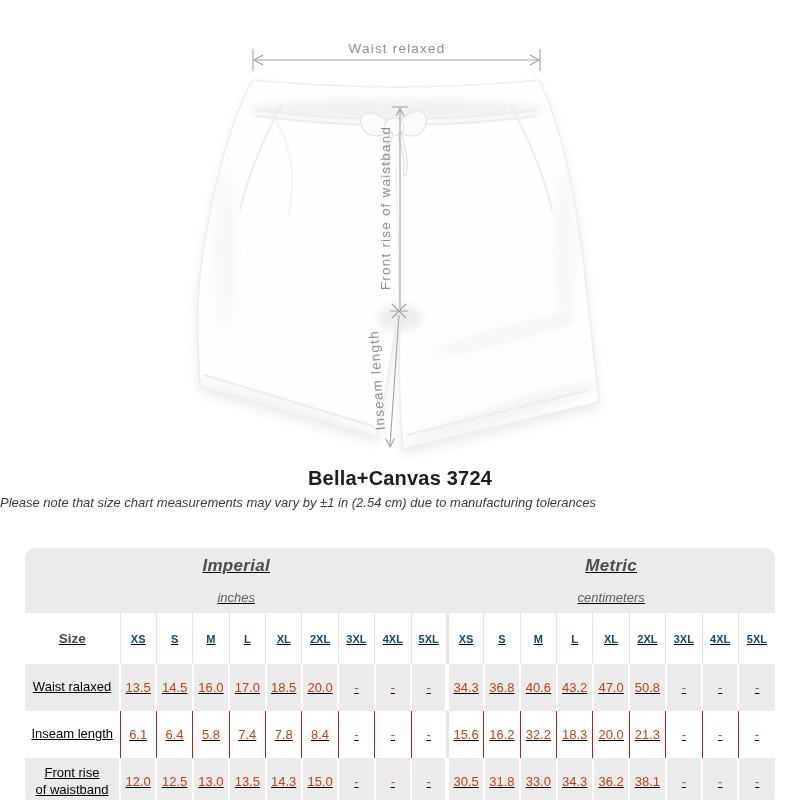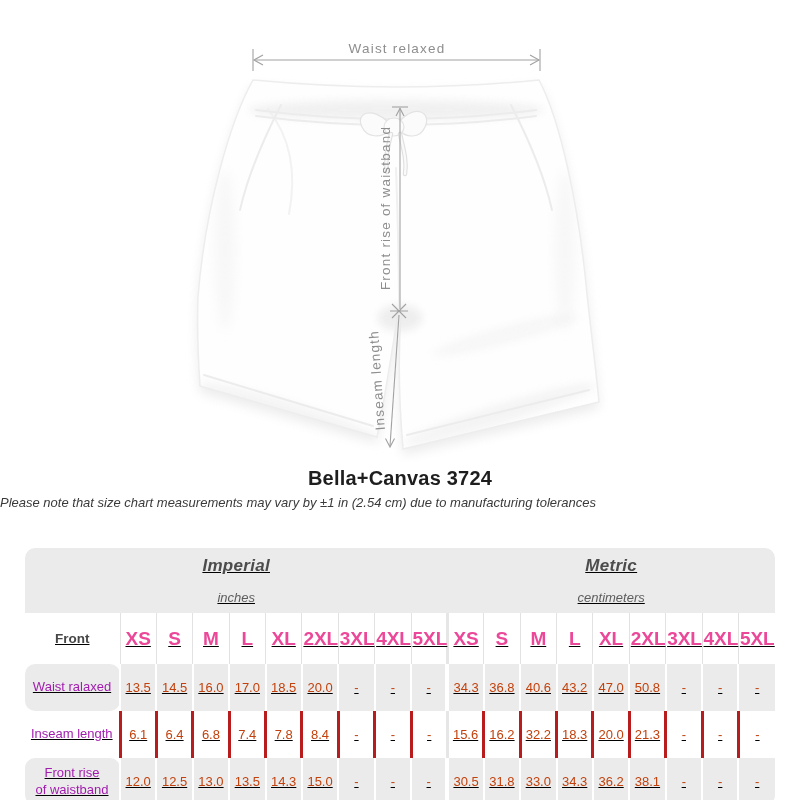--- a/index.html
+++ b/index.html
@@ -10,29 +10,29 @@
               font-size:20px;font-weight:bold;color:#1e1e1e;letter-spacing:.2px;}
   .tolerance-note{position:absolute;left:0;top:495px;width:800px;
               font-size:13px;font-style:italic;color:#3a3a3a;}
   .table-wrap{position:absolute;left:25px;top:548px;width:750px;border-radius:10px;overflow:hidden;text-decoration:underline;}
   table.size-table{width:750px;border-collapse:collapse;table-layout:fixed;
               font-size:13px;color:#2a2a2a;}
   .band-row td{height:63px;background:#ebebeb;text-align:center;vertical-align:middle;}
   .gtitle{font-size:17px;font-weight:bold;font-style:italic;color:#4c4c4c;letter-spacing:.3px;}
   .gsub{font-size:13px;font-style:italic;color:#5d5d5d;margin-top:14px;}
   .sizes-row td{height:49px;background:#fff;text-align:center;font-weight:bold;
-              color:#ec4899;font-size:19px;}
+              color:#0c4a6e;font-size:11px;}
   .sizes-row td.label{color:#474747;font-size:13.5px;}
   tr.data td{height:45px;text-align:center;font-size:13px;}
-  tr.data td.label{color:#a21caf;white-space:pre-line;line-height:1.3;border-radius:10px;}
+  tr.data td.label{color:#000000;white-space:pre-line;line-height:1.3;}
   tr.data td:not(.label){color:#c2410c;}
   tr.gray td{background:#ebebeb;}
   tr.white td{background:#ffffff;}
   .sizes-row td + td{border-left:1px solid #e2e2e2;}
-  tr.white.data td + td{border-left:3px solid #b91c1c;}
+  tr.white.data td + td{border-left:1px solid #b91c1c;}
   tr.gray.data td + td{border-left:2px solid #ffffff;}
   .sizes-row td.mid{border-left:3px solid #e6e6e6;}
   tr.white.data td.mid{border-left:3px solid #e6e6e6;}
   tr.gray.data td.mid{border-left:4px solid #ffffff;}
   .ann-label{font-family:"Liberation Sans","DejaVu Sans",sans-serif;font-size:13.5px;
              fill:#8e8e8e;letter-spacing:1.2px;}
 </style>
 </head>
 <body>
 
@@ -126,21 +126,21 @@
             <div class="gtitle">Imperial</div>
             <div class="gsub">inches</div>
           </td>
           <td colspan="9">
             <div class="gtitle">Metric</div>
             <div class="gsub">centimeters</div>
           </td>
         </tr>
 
         <tr class="sizes-row">
-          <td class="label">Front</td>
+          <td class="label">Size</td>
           <td>XS</td>
           <td>S</td>
           <td>M</td>
           <td>L</td>
           <td>XL</td>
           <td>2XL</td>
           <td>3XL</td>
           <td>4XL</td>
           <td>5XL</td>
           <td class="mid">XS</td>
@@ -173,21 +173,21 @@
           <td>50.8</td>
           <td>-</td>
           <td>-</td>
           <td>-</td>
         </tr>
 
         <tr class="data white">
           <td class="label">Inseam length</td>
           <td>6.1</td>
           <td>6.4</td>
-          <td>6.8</td>
+          <td>5.8</td>
           <td>7.4</td>
           <td>7.8</td>
           <td>8.4</td>
           <td>-</td>
           <td>-</td>
           <td>-</td>
           <td class="mid">15.6</td>
           <td>16.2</td>
           <td>32.2</td>
           <td>18.3</td>

